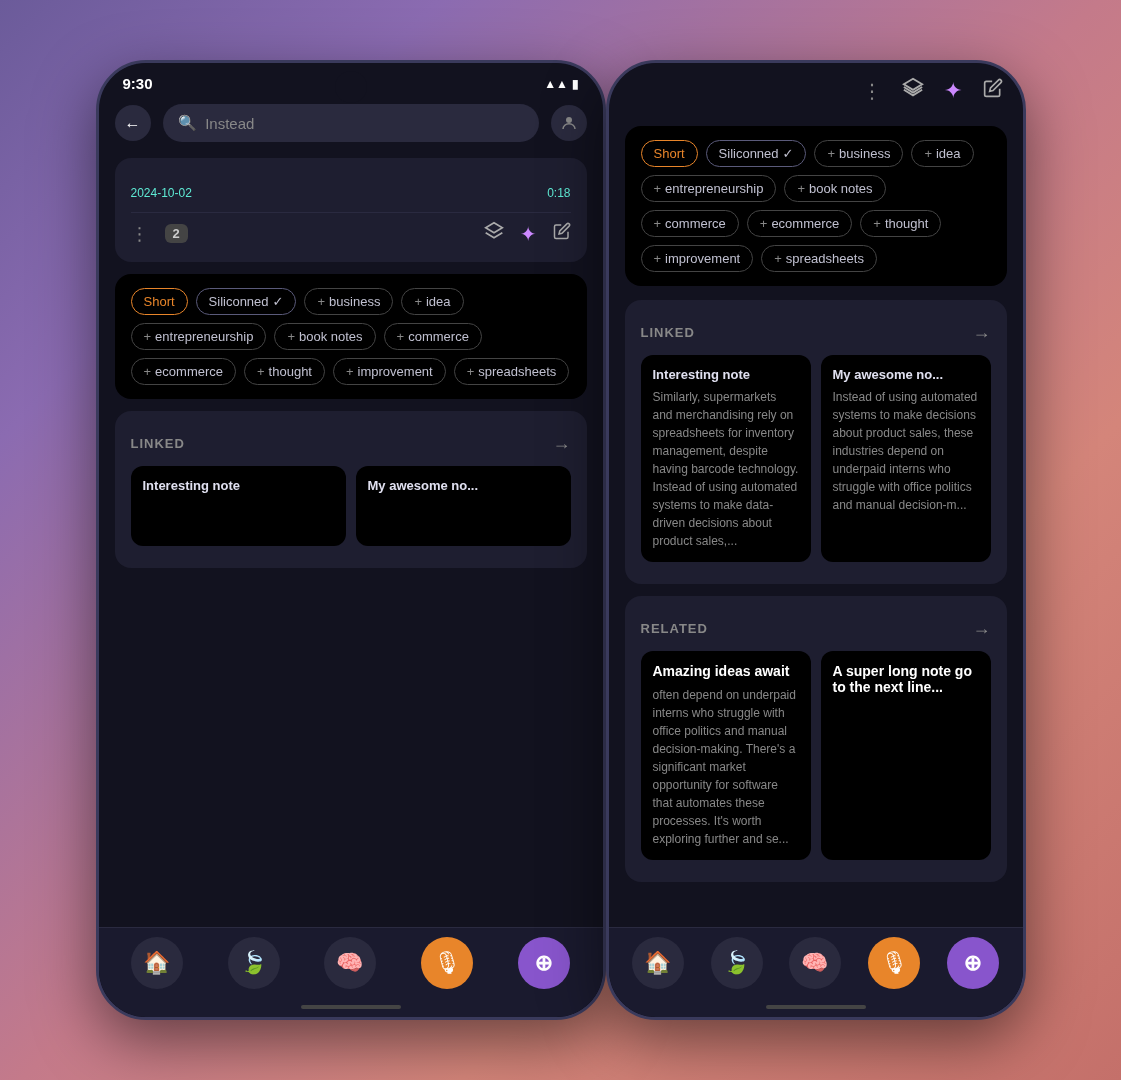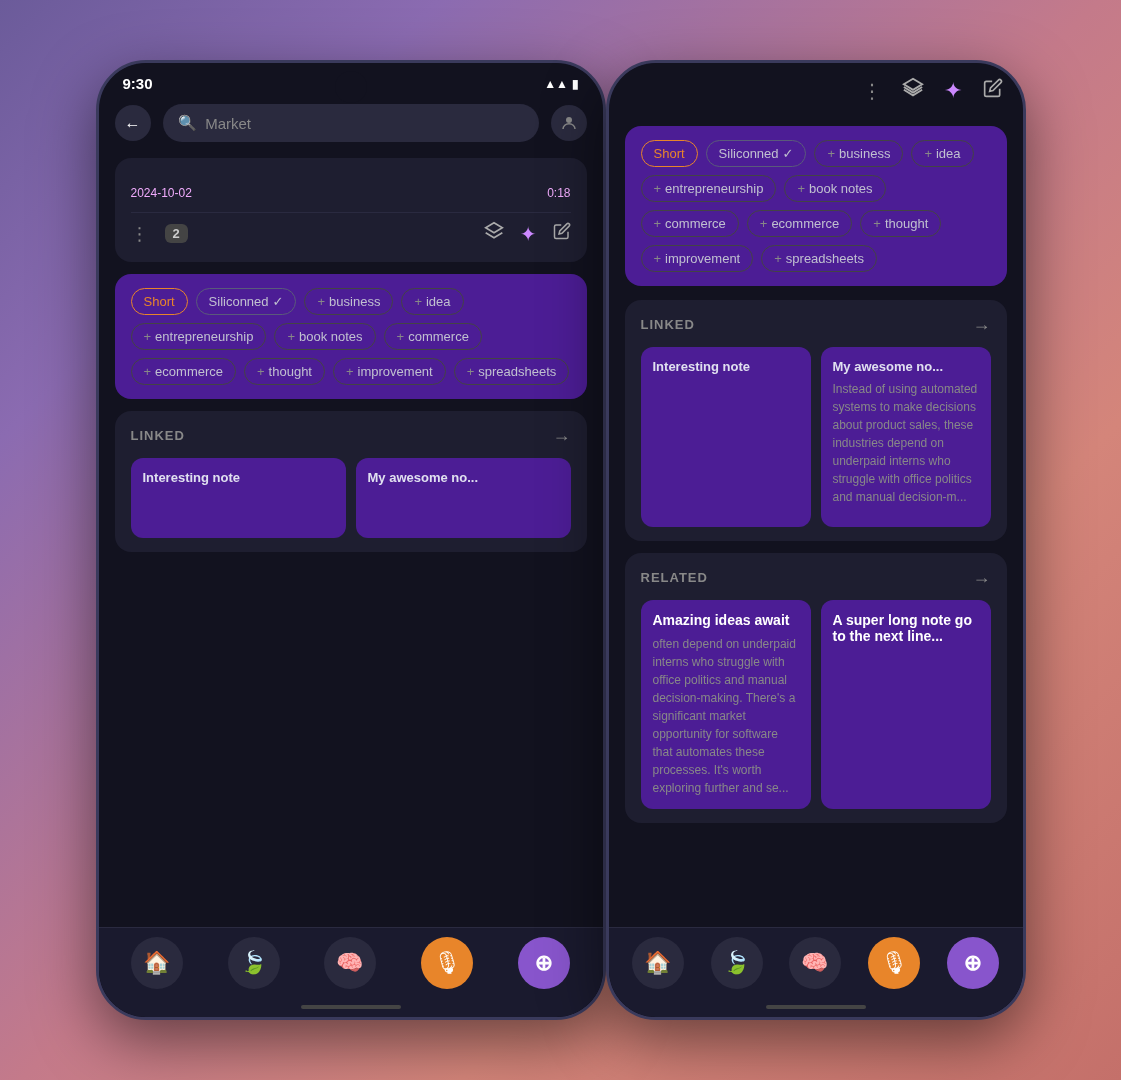--- a/index.html
+++ b/index.html
@@ -183,21 +183,21 @@
       margin-bottom: 12px;
     }
 
     .note-body p + p {
       margin-top: 10px;
     }
 
     .note-meta {
       display: flex;
       justify-content: space-between;
-      color: #f0abfc;
+      color: #5eead4;
       font-size: 12px;
       margin-bottom: 12px;
     }
 
     .note-actions {
       display: flex;
       align-items: center;
       gap: 16px;
       padding-top: 8px;
       border-top: 1px solid #2a2a40;
@@ -216,21 +216,21 @@
       padding: 2px 8px;
       font-size: 13px;
       font-weight: 600;
       cursor: pointer;
     }
 
     .action-spacer { flex: 1; }
 
     
     .tags-section {
-      background: #4c1d95;
+      background: #000000;
       border-radius: 16px;
       padding: 14px 16px;
       margin-bottom: 12px;
     }
 
     .tags-wrap {
       display: flex;
       flex-wrap: wrap;
       gap: 8px;
     }
@@ -279,32 +279,32 @@
 
     .section-arrow {
       color: #888;
       font-size: 18px;
       cursor: pointer;
     }
 
     .linked-section {
       background: #1e1e30;
       border-radius: 16px;
-      padding: 14px 16px;
+      padding: 22px 16px;
       margin-bottom: 12px;
     }
 
     .cards-row {
       display: flex;
       gap: 10px;
       overflow: hidden;
     }
 
     .mini-card {
-      background: #4c1d95;
+      background: #000000;
       border-radius: 12px;
       padding: 12px;
       flex: 0 0 calc(50% - 5px);
       min-height: 80px;
     }
 
     .mini-card-title {
       color: #e0e0f0;
       font-size: 13px;
       font-weight: 600;
@@ -421,21 +421,21 @@
       <div class="status-icons">
         <span style="font-size:12px">▲▲</span>
         <span style="font-size:12px">▮</span>
       </div>
     </div>
 
     <div class="search-bar">
       <div class="back-btn">←</div>
       <div class="search-input-wrap">
         <span>🔍</span>
-        <span>Market</span>
+        <span>Instead</span>
       </div>
       <div class="profile-btn">
         <svg width="18" height="18" viewBox="0 0 24 24" fill="#888">
             <circle cx="12" cy="8" r="4"></circle>
             <path d="M4 20c0-4 3.6-7 8-7s8 3 8 7" stroke="#888" stroke-width="2" fill="none"></path>
           </svg>
       </div>
     </div>
 
     <div class="content-scroll">
@@ -616,20 +616,23 @@
       </div>
 
       <div class="linked-section">
         <div class="section-header">
           <span class="section-title">LINKED</span>
           <span class="section-arrow">→</span>
         </div>
         <div class="cards-row">
           <div class="mini-card" style="min-height:180px;">
             <div class="mini-card-title">Interesting note</div>
+            <div class="mini-card-text">Similarly, supermarkets and merchandising rely on spreadsheets for inventory management, despite having barcode technology.
+
+Instead of using automated systems to make data-driven decisions about product sales,...</div>
           </div>
           <div class="mini-card" style="min-height:180px;">
             <div class="mini-card-title">My awesome no...</div>
             <div class="mini-card-text">Instead of using automated systems to make decisions about product sales, these industries depend on underpaid interns who struggle with office politics and manual decision-m...</div>
           </div>
         </div>
       </div>
 
       <div class="linked-section" style="margin-top:12px;">
         <div class="section-header">

